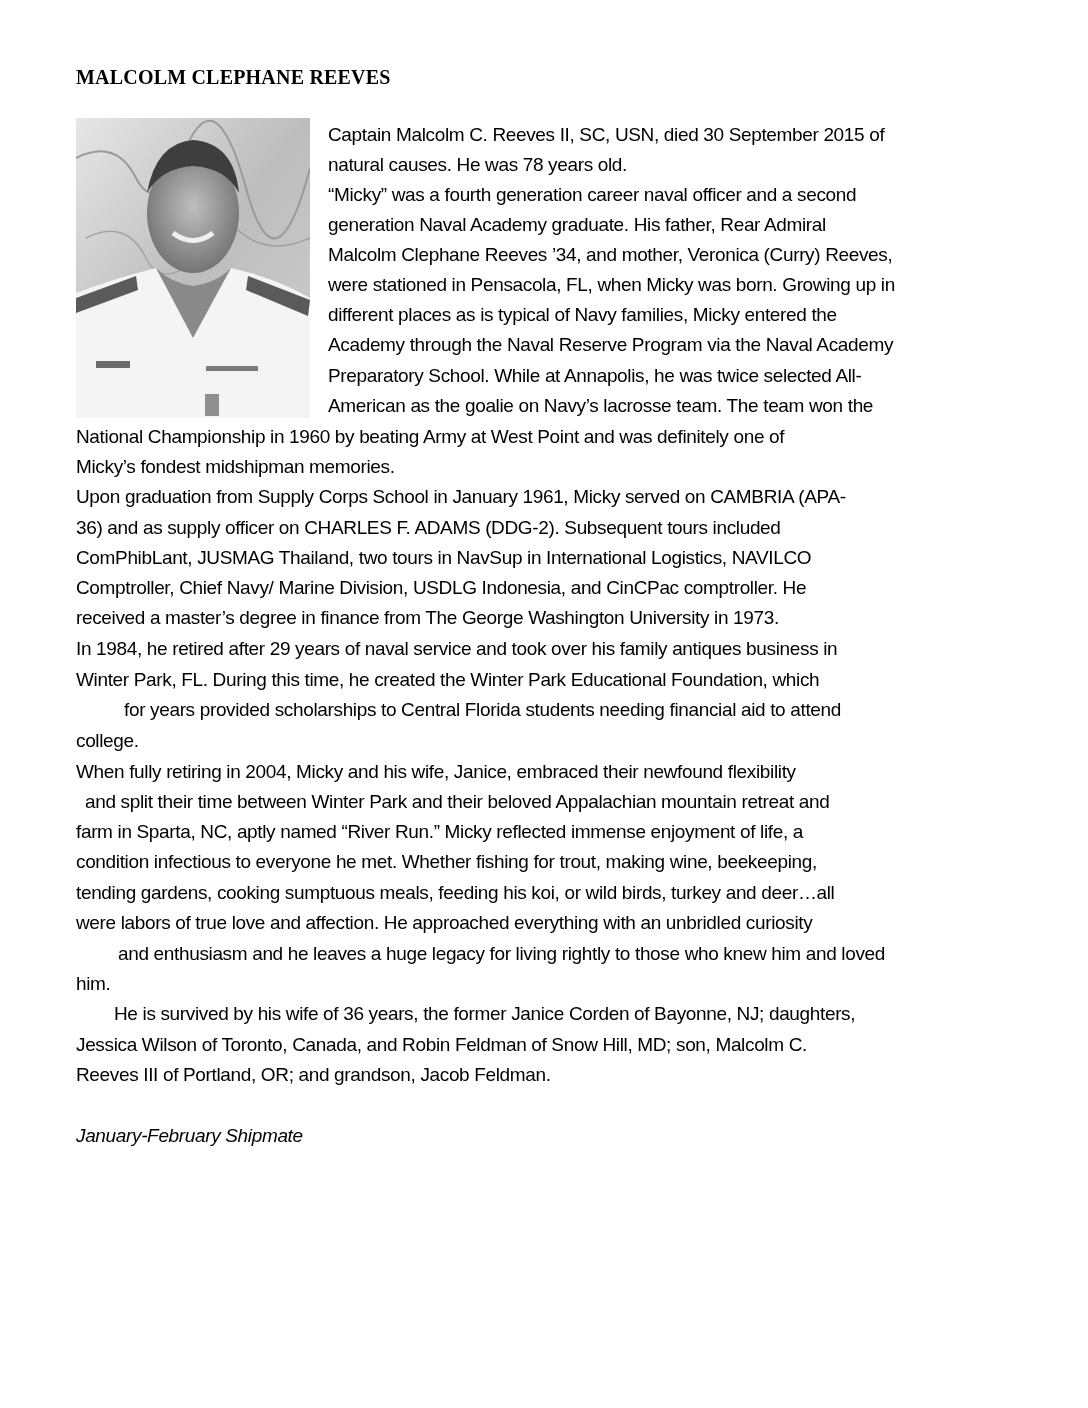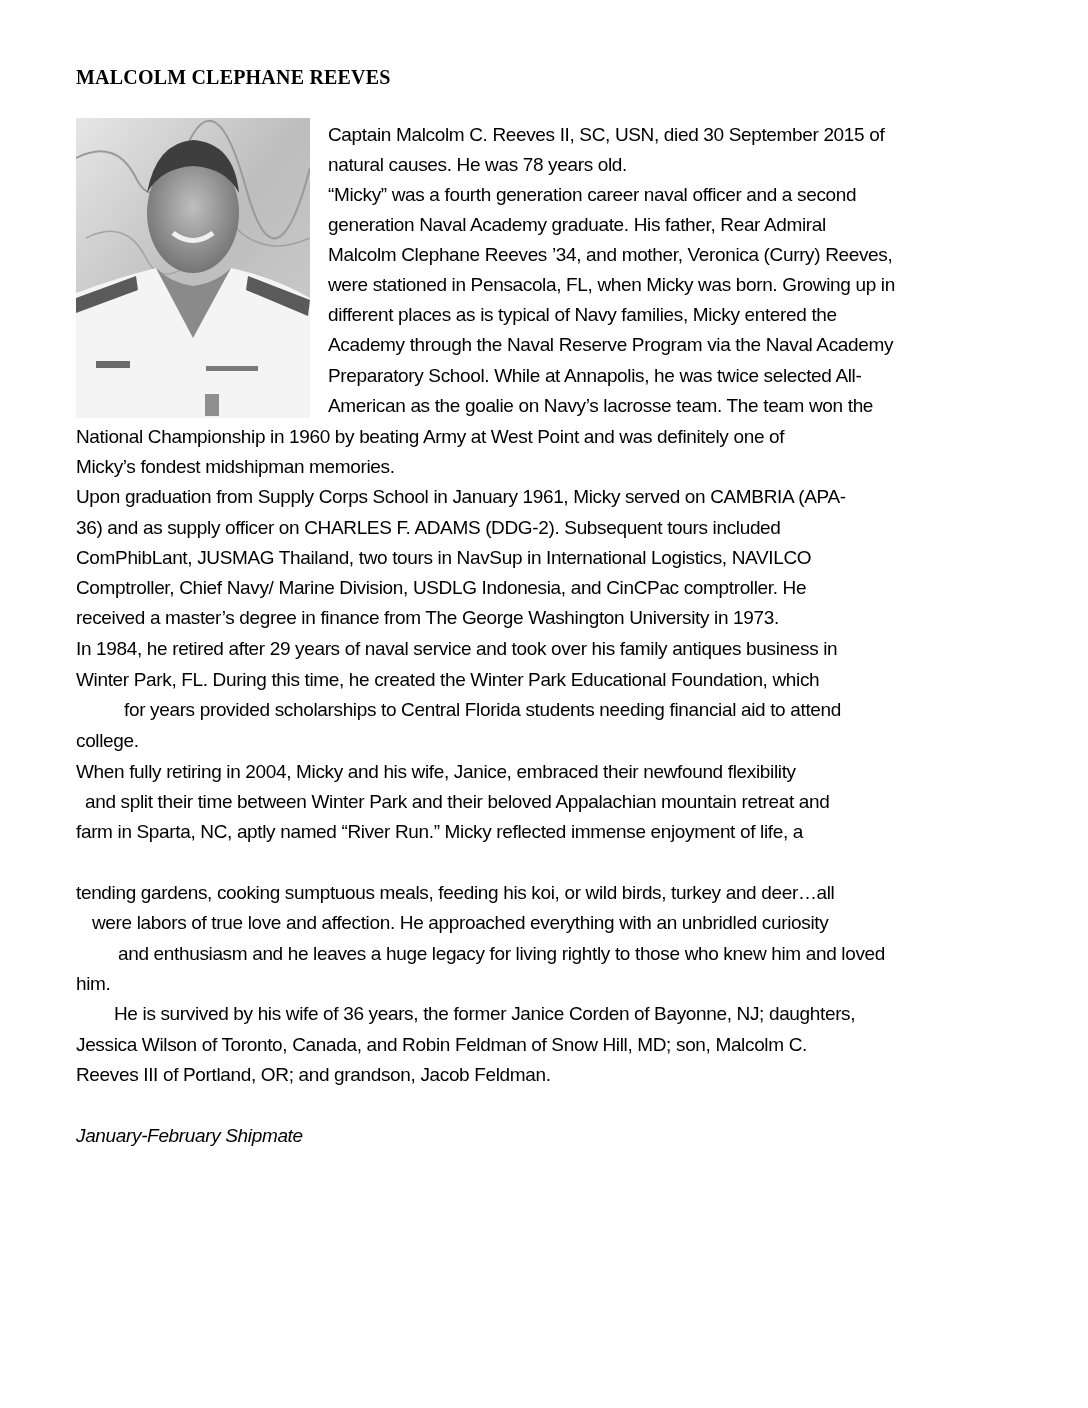--- a/index.html
+++ b/index.html
@@ -66,22 +66,23 @@
   <div class="line" style="left:64px; top:543px;">ComPhibLant, JUSMAG Thailand, two tours in NavSup in International Logistics, NAVILCO</div>
   <div class="line" style="left:64px; top:573px;">Comptroller, Chief Navy/ Marine Division, USDLG Indonesia, and CinCPac comptroller. He</div>
   <div class="line" style="left:64px; top:603px;">received a master’s degree in finance from The George Washington University in 1973.</div>
   <div class="line" style="left:64px; top:634px;">In 1984, he retired after 29 years of naval service and took over his family antiques business in</div>
   <div class="line" style="left:64px; top:665px;">Winter Park, FL. During this time, he created the Winter Park Educational Foundation, which</div>
   <div class="line" style="left:64px; top:695px;margin-left:48px;">for years provided scholarships to Central Florida students needing financial aid to attend</div>
   <div class="line" style="left:64px; top:726px;">college.</div>
   <div class="line" style="left:64px; top:757px;">When fully retiring in 2004, Micky and his wife, Janice, embraced their newfound flexibility</div>
   <div class="line" style="left:64px; top:787px;margin-left:9px;">and split their time between Winter Park and their beloved Appalachian mountain retreat and</div>
   <div class="line" style="left:64px; top:817px;">farm in Sparta, NC, aptly named “River Run.” Micky reflected immense enjoyment of life, a</div>
+  <div class="line" style="left:64px; top:847px;">condition infectious to everyone he met. Whether fishing for trout, making wine, beekeeping,</div>
   <div class="line" style="left:64px; top:878px;">tending gardens, cooking sumptuous meals, feeding his koi, or wild birds, turkey and deer…all</div>
-  <div class="line" style="left:64px; top:908px;margin-left:16px;">were labors of true love and affection. He approached everything with an unbridled curiosity</div>
+  <div class="line" style="left:64px; top:908px;">were labors of true love and affection. He approached everything with an unbridled curiosity</div>
   <div class="line" style="left:64px; top:939px;margin-left:42px;">and enthusiasm and he leaves a huge legacy for living rightly to those who knew him and loved</div>
   <div class="line" style="left:64px; top:969px;">him.</div>
   <div class="line" style="left:64px; top:999px;margin-left:38px;">He is survived by his wife of 36 years, the former Janice Corden of Bayonne, NJ; daughters,</div>
   <div class="line" style="left:64px; top:1030px;">Jessica Wilson of Toronto, Canada, and Robin Feldman of Snow Hill, MD; son, Malcolm C.</div>
   <div class="line" style="left:64px; top:1060px;">Reeves III of Portland, OR; and grandson, Jacob Feldman.</div>
 
   <div class="line italic" style="left:64px; top:1121px;">January-February Shipmate</div>
 </div>
 
 </body></html>

